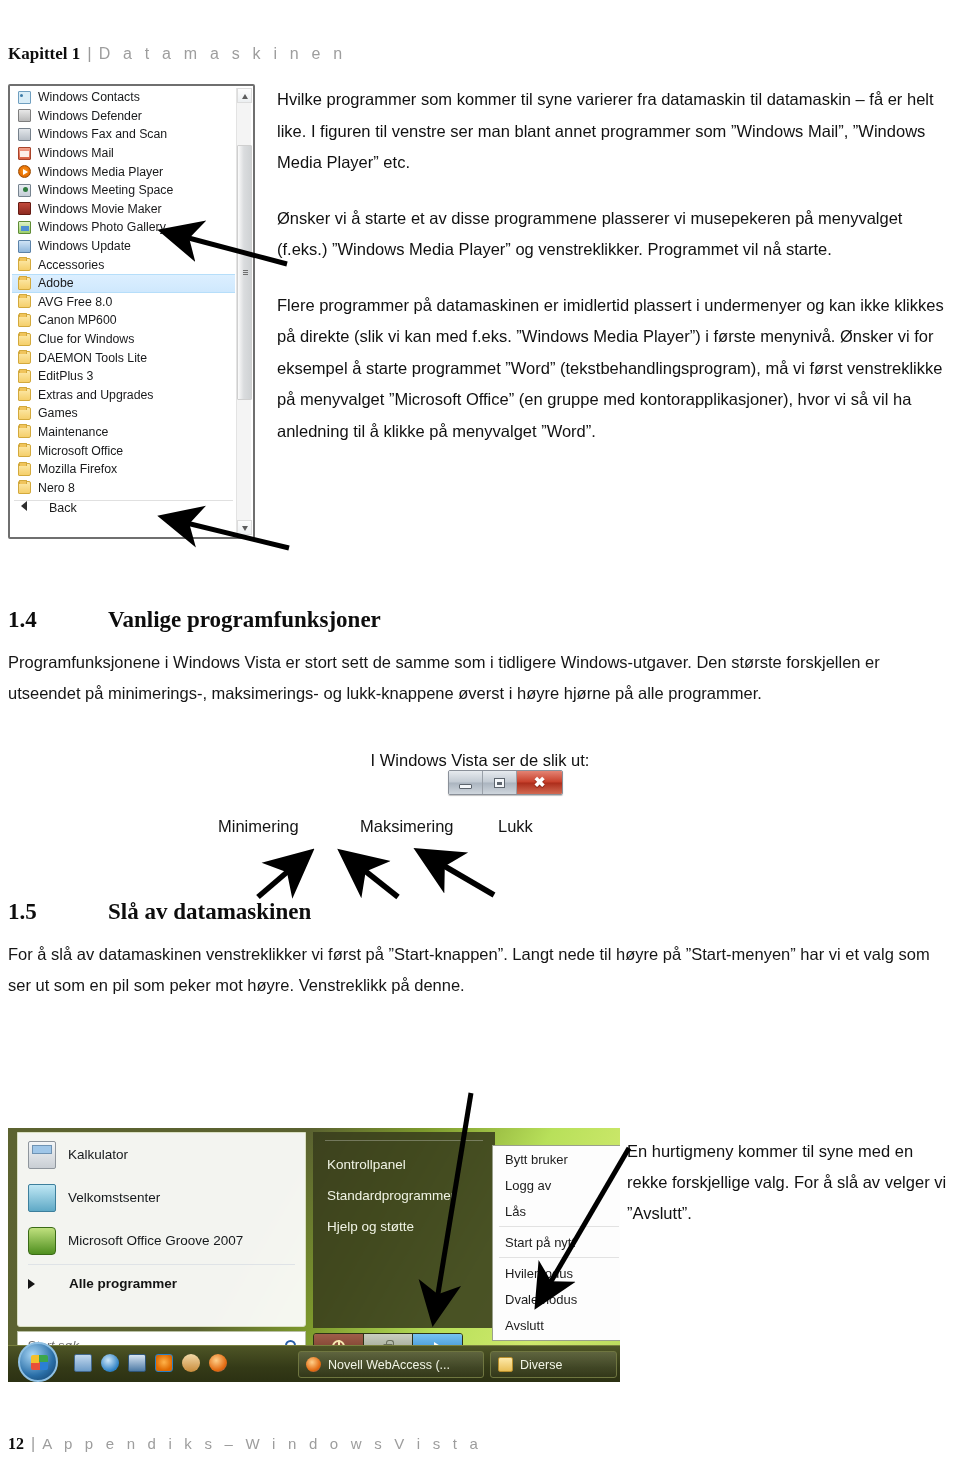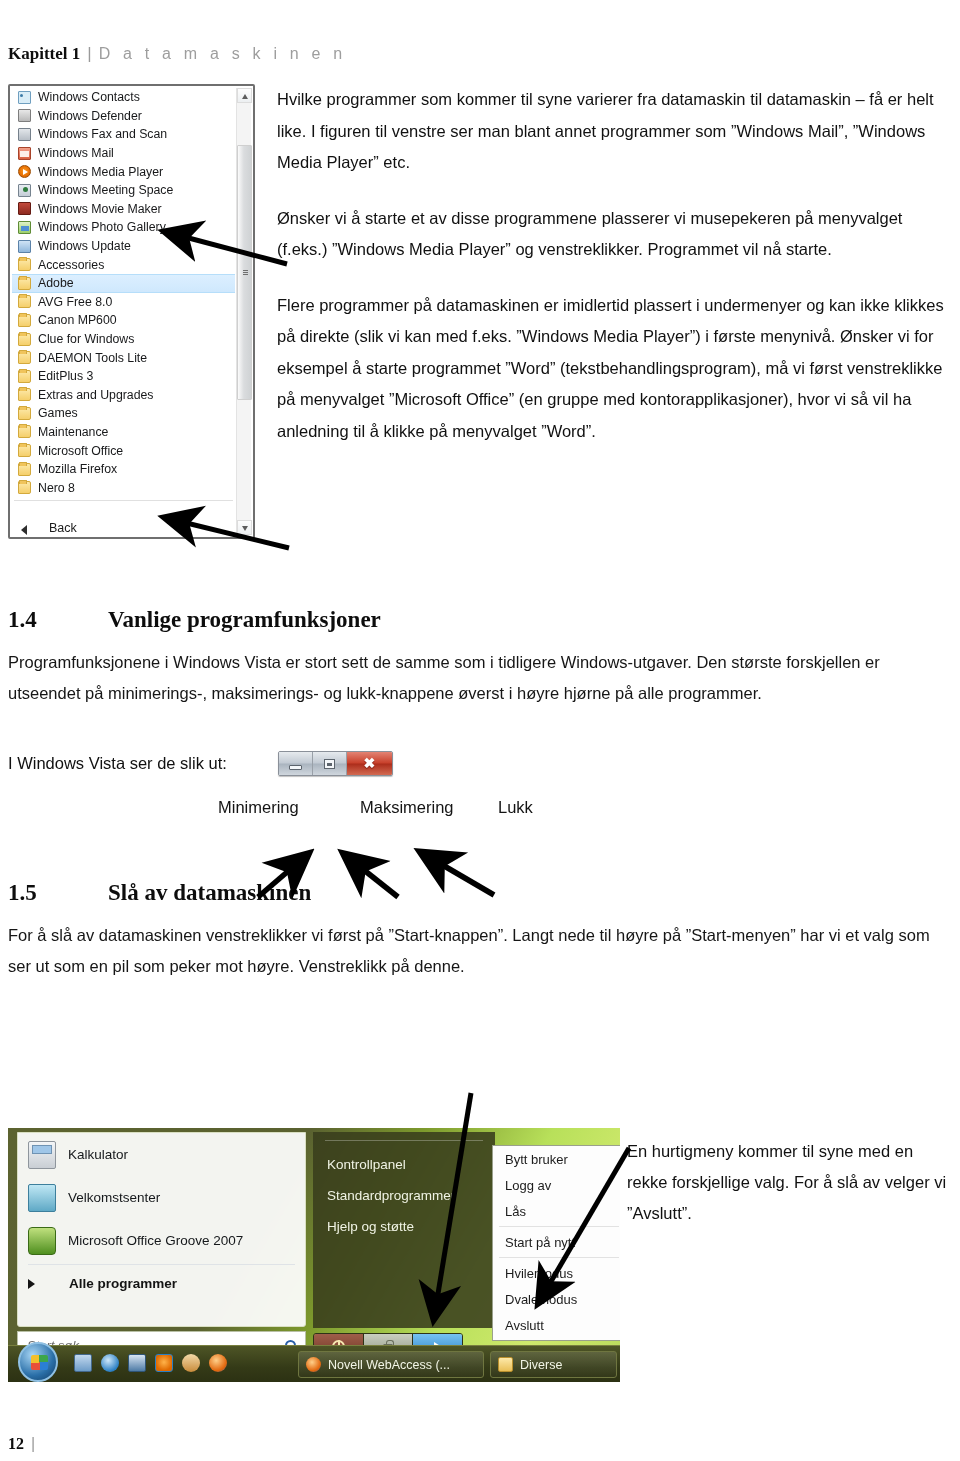--- a/index.html
+++ b/index.html
@@ -55,21 +55,21 @@
   .ico.wmp { background:radial-gradient(circle at 50% 45%, #ff9a1e 0%, #e26a00 70%); border:1px solid #9d4b00; border-radius:50%; }
   .ico.wmp::after { content:""; position:absolute; left:4px; top:3px; border-left:5px solid #fff; border-top:3.5px solid transparent; border-bottom:3.5px solid transparent; }
   .ico.meeting { background:linear-gradient(#e9edf2,#c3ccd6); border:1px solid #76838f; }
   .ico.meeting::after { content:""; position:absolute; left:3.5px; top:2px; width:5px; height:5px; background:#2f7d3e; border-radius:50%; }
   .ico.movie { background:linear-gradient(#c24a3c,#8e2a20); border:1px solid #651a12; }
   .ico.photo { background:linear-gradient(#dff2c8,#9ccf6a); border:1px solid #5f8c36; }
   .ico.photo::after { content:""; position:absolute; left:2px; top:4px; width:8px; height:5px; background:#4f8fd4; }
   .ico.update { background:linear-gradient(#cfe3f5,#8fb7dc); border:1px solid #5b82a9; }
 
   .ss1-sep { position:absolute; left:4px; right:20px; bottom:36px; height:1px; background:#e0e0e0; }
-  .ss1-back { position:absolute; left:2px; right:18px; bottom:2px; height:34px; display:flex; align-items:flex-end; padding-left:9px; background:#fff; }
+  .ss1-back { position:absolute; left:2px; right:18px; bottom:2px; height:34px; display:flex; align-items:flex-start; padding-left:9px; background:#fff; }
   .ss1-back .arrow { width:0;height:0;border-right:6px solid #2e2e2e;border-top:5px solid transparent;border-bottom:5px solid transparent; }
   .ss1-back .btxt { font-size:12.5px; color:#1a1a1a; margin-left:22px; }
 
   
   .sb { position:absolute; right:2px; top:2px; bottom:2px; width:15px; background:#f4f4f4; border-left:1px solid #e3e3e3; }
   .sb-up, .sb-dn { position:absolute; left:0; width:15px; height:15px; background:linear-gradient(#fdfdfd,#eceff1); border:1px solid #dcdcdc; }
   .sb-up { top:0; } .sb-dn { bottom:0; }
   .sb-up::after { content:""; position:absolute; left:4px; top:5px; border-bottom:5px solid #5d5d5d; border-left:3.5px solid transparent; border-right:3.5px solid transparent; }
   .sb-dn::after { content:""; position:absolute; left:4px; top:5px; border-top:5px solid #5d5d5d; border-left:3.5px solid transparent; border-right:3.5px solid transparent; }
   .sb-thumb { position:absolute; left:0; top:57px; width:15px; height:255px; background:linear-gradient(to right,#fbfbfb,#dadcde 45%,#cfd2d4); border:1px solid #cfcfcf; border-radius:1px; }
@@ -80,21 +80,21 @@
   .arrowlayer { position:absolute; left:0; top:0; width:960px; height:1461px; pointer-events:none; }
 
   
   .h2 { display:flex; font-family:"Liberation Serif", serif; font-weight:bold; font-size:23px; color:#0d0d0d; }
   .h2 .num { width:100px; }
   .sec14 { margin-top:68px; }
   .sec15 { margin-top:58px; }
   .secbody { margin-top:14px; }
 
   
-  .winrow { margin-top:42px; display:flex; align-items:center; }
+  .winrow { margin-top:42px; display:flex; align-items:center;flex-direction:column; }
   .winrow .lbl { font-size:16.5px; }
   .winbtns { margin-left:51px; display:flex; height:25px; border:1px solid #8a9099; border-radius:2px; overflow:hidden; box-shadow:0 1px 1px rgba(0,0,0,.25); }
   .wb { width:34px; display:flex; align-items:center; justify-content:center; background:linear-gradient(#e6eaee,#c2cad3 48%,#aab4bf 52%,#cfd6dd); border-right:1px solid #99a0a8; }
   .wb:last-child { border-right:none; }
   .wb.close { width:45px; background:linear-gradient(#e38373,#c8402b 48%,#ad2d1b 52%,#d26a52); }
   .glyph-min { width:13px; height:5px; background:#f4f7fa; border:1px solid #5c646d; border-radius:1px; margin-top:7px; }
   .glyph-max { width:11px; height:10px; border:1px solid #5c646d; background:#f4f7fa; position:relative; }
   .glyph-max::after { content:""; position:absolute; left:2px; top:3px; width:5px; height:3px; background:#5c646d; }
   .glyph-x { color:#fff; font-size:14px; font-weight:bold; font-family:"Liberation Serif", serif; text-shadow:0 1px 1px #7c1a0c; }
 
@@ -427,20 +427,21 @@
   </div>
 
   <div class="brtext">
     <p>En hurtigmeny kommer til syne med en rekke forskjellige valg. For å slå av velger vi ”Avslutt”.</p>
     <div class="sp"></div>
   </div>
 
   <div class="footer">
     <span class="ft-num">12</span>
     <span class="ft-bar">|</span>
+    <span class="ft-txt">A p p e n d i k s  –  W i n d o w s   V i s t a</span>
   </div>
 
   <svg class="arrowlayer" viewBox="0 0 960 1461">
     <defs>
       <marker id="ah" markerWidth="9" markerHeight="9" refX="7.2" refY="4.5" orient="auto">
         <path d="M0,0.2 L9,4.5 L0,8.8 L2.4,4.5 Z" fill="#000"></path>
       </marker>
     </defs>
 
     <line x1="287" y1="264" x2="166" y2="232" stroke="#000" stroke-width="5" marker-end="url(#ah)"></line>

